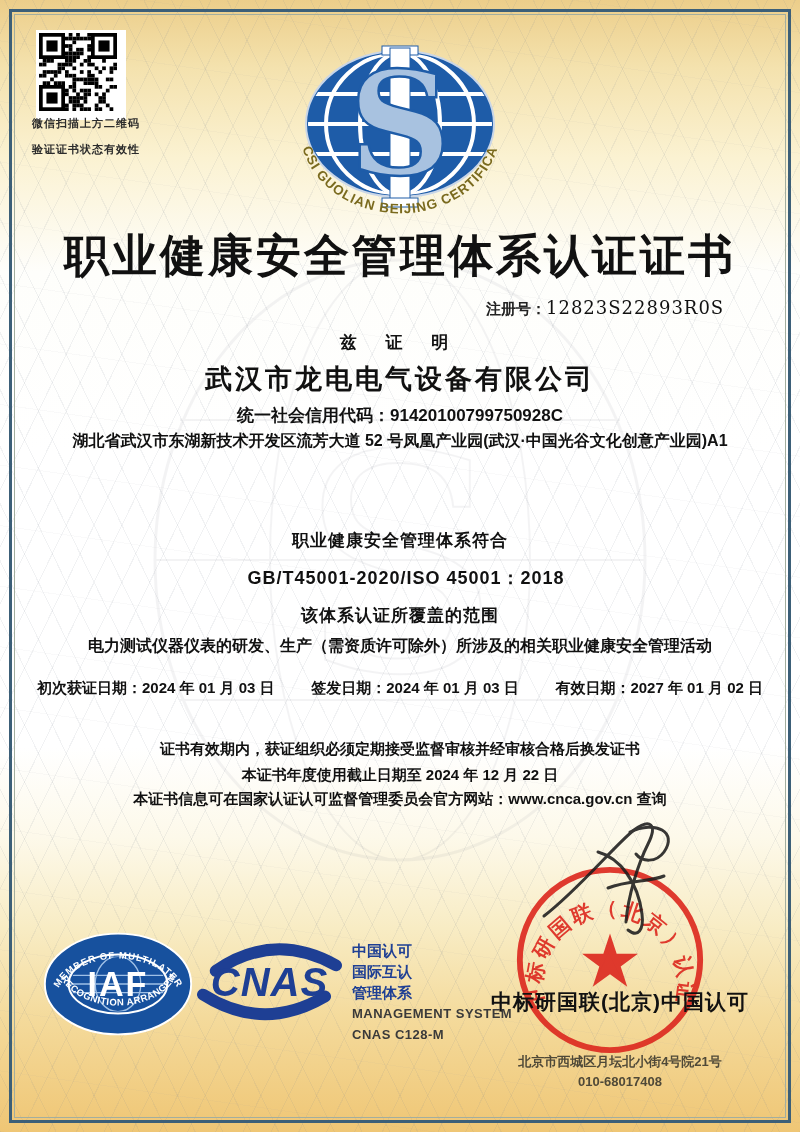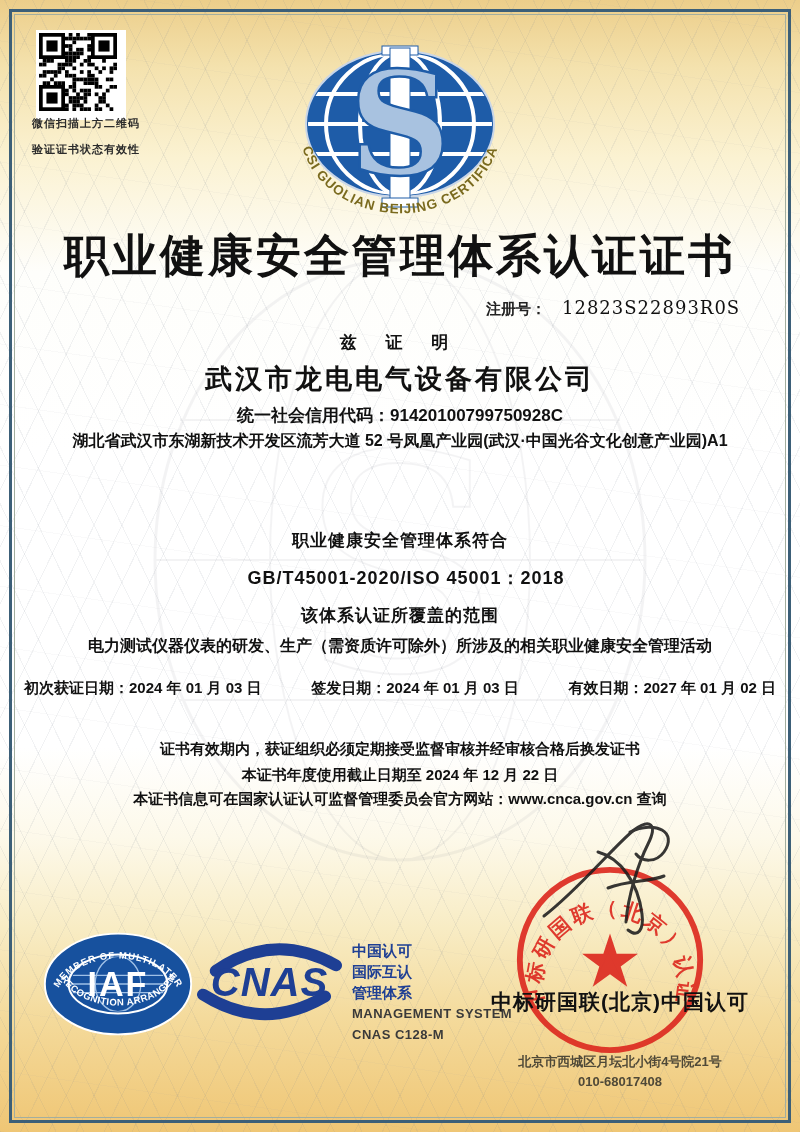--- a/index.html
+++ b/index.html
@@ -20,33 +20,33 @@
   }
   .watermark{position:absolute; left:140px; top:250px; opacity:.07; pointer-events:none;}
   .frame{position:absolute; inset:9px; border:3px solid #3c5f78; pointer-events:none;}
   .frame::after{content:""; position:absolute; inset:2px; border:1px solid #a3ae9f;}
   .abs{position:absolute;}
   .center{left:0; right:0; text-align:center;}
   .qr{left:36px; top:30px; width:84px; height:84px; background:#fff; padding:3px;}
   .qr-cap{left:32px; font-size:11px; font-weight:700; color:#2b2b2b; letter-spacing:1px;}
   .logo-csi{left:288px; top:42px;}
   .title{top:226px; font-size:45px; font-weight:900; color:#111; letter-spacing:3px;}
-  .reg-line{top:297px; left:486px; display:flex; align-items:baseline; gap:16px;}
+  .reg-line{top:297px; left:486px; display:flex; align-items:baseline; }
   .reg-label{font-size:15px; font-weight:700; color:#222;}
   .reg-value{font-size:18px; font-family:"DejaVu Serif",serif; color:#111; letter-spacing:1px;}
   .certify{top:331px; font-size:17px; font-weight:900; color:#111; letter-spacing:12px;}
   .company{top:361px; font-size:27px; font-weight:900; color:#111; letter-spacing:3px;}
   .credit{top:404px; font-size:17px; font-weight:900; color:#111;}
   .addr1{top:431px; font-size:16px; font-weight:900; color:#111;}
   .addr2{top:456px; font-size:16px; font-weight:900; color:#111;}
   .sysline{top:529px; font-size:17px; font-weight:900; color:#111; letter-spacing:1px;}
   .standard{top:566px; font-size:18px; font-weight:900; color:#111; letter-spacing:1px;margin-left:12px;}
   .scope-intro{top:604px; font-size:17px; font-weight:900; color:#111; letter-spacing:1px;}
   .scope{top:636px; font-size:16px; font-weight:900; color:#111;}
-  .dates-row{top:679px; left:0; right:0; display:flex; justify-content:space-between; padding:0 24px;}
+  .dates-row{top:679px; left:0; right:0; display:flex; justify-content:space-between; padding:0 37px;}
   .date-item{font-size:15px; font-weight:900; color:#111;}
   .note{font-weight:700; color:#111;margin-top:20px;}
   .note1{top:720px; font-size:15px;}
   .note2{top:746px; font-size:15px;}
   .note3{top:770px; font-size:15px;}
   .seal{left:512px; top:862px; opacity:.92;}
   .signature{left:538px; top:818px; z-index:5;}
   .center-name{left:462px; top:988px; width:316px; text-align:center;
     font-size:21px; font-weight:900; color:#111; z-index:6; letter-spacing:1px;}
   .iaf{left:42px; top:930px;}

